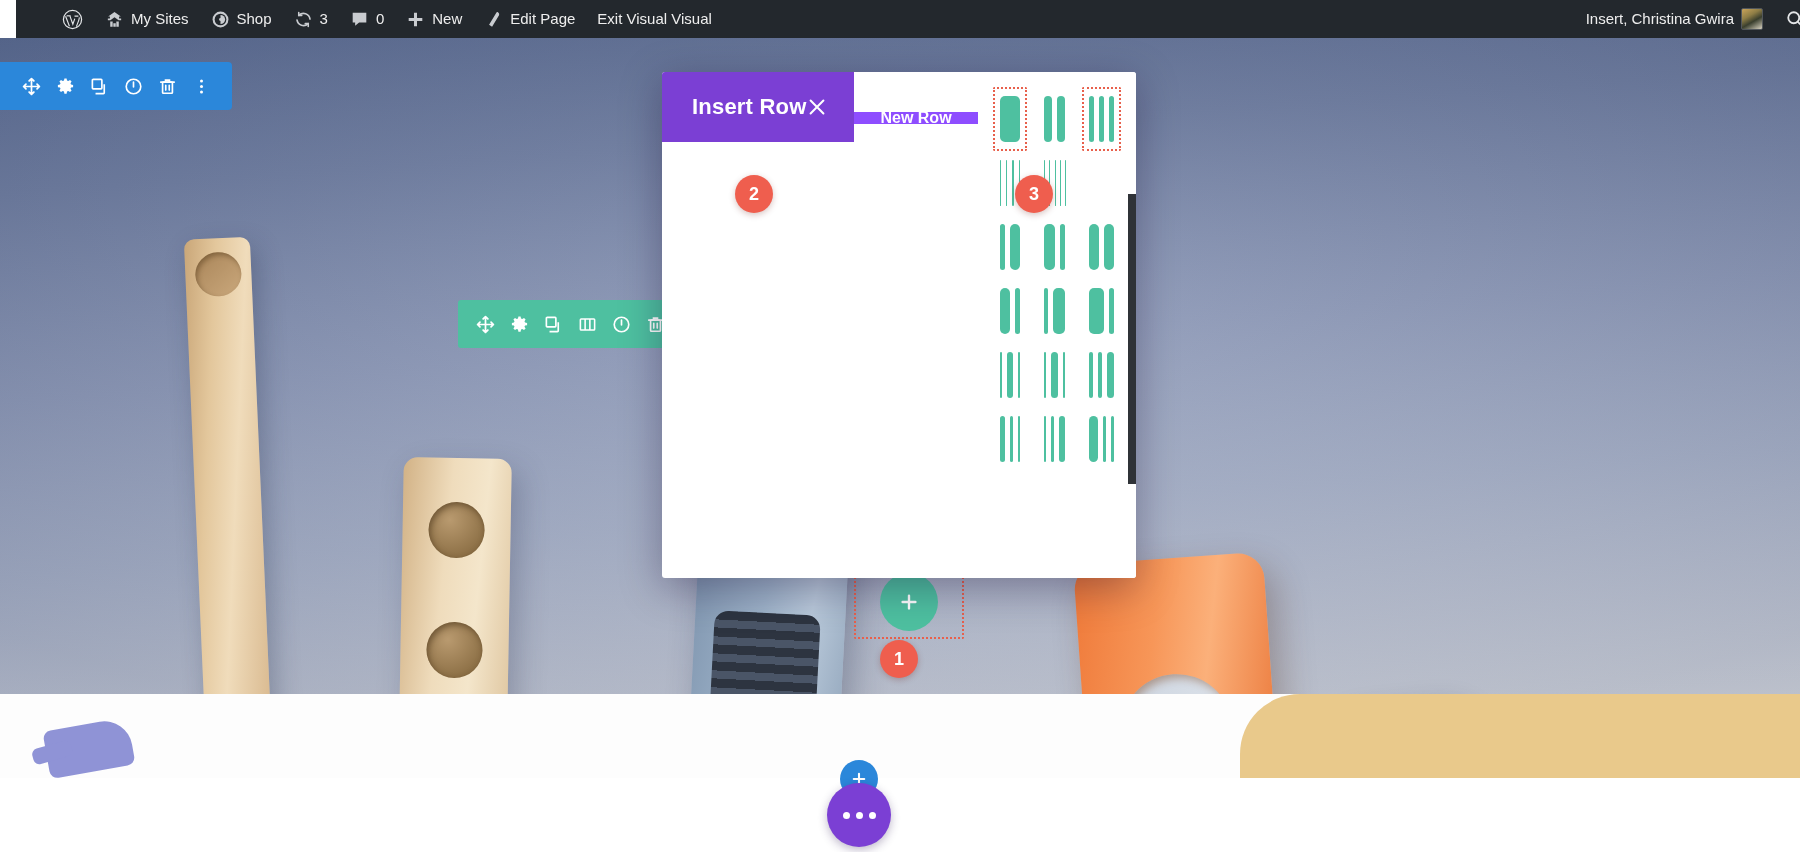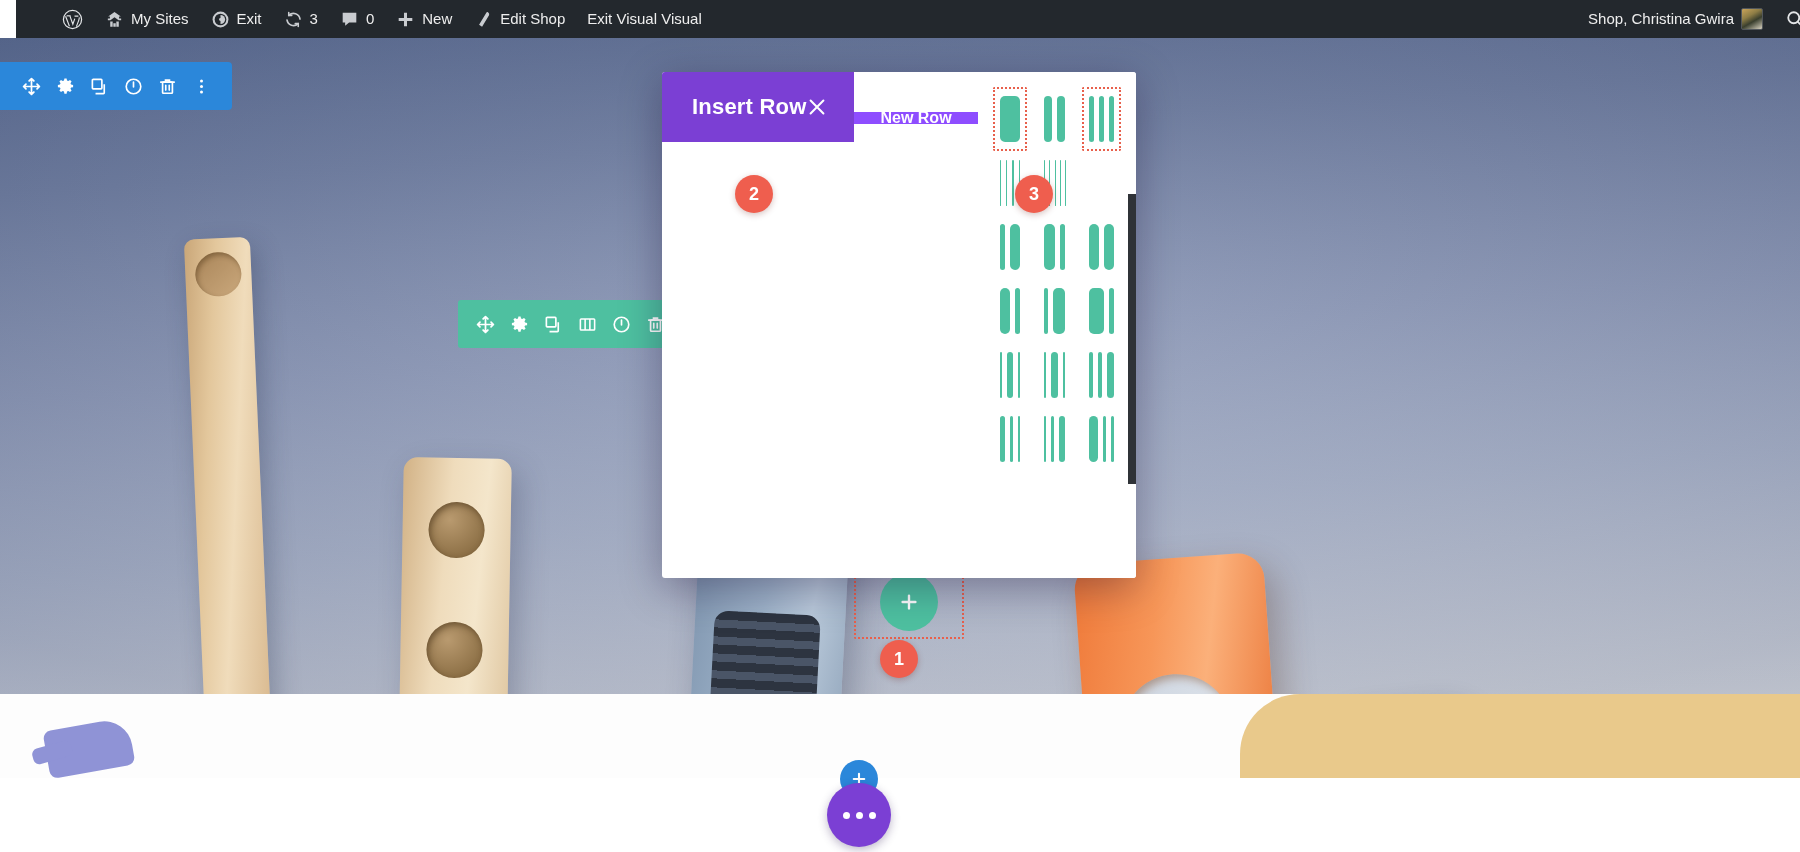--- a/index.html
+++ b/index.html
@@ -531,21 +531,21 @@
     </div>
     <div class="ab-item">
       <span class="ab-ico">
         <svg width="19" height="19" viewBox="0 0 24 24" fill="#c9ccd0">
             <circle cx="12" cy="12" r="10"></circle>
             <circle cx="12" cy="12" r="7.4" fill="#23282d"></circle>
             <path d="M12 6.2a5.8 5.8 0 0 1 0 11.6z" fill="#c9ccd0"></path>
             <circle cx="12" cy="12" r="1.8" fill="#c9ccd0"></circle>
           </svg>
       </span>
-      <span class="lbl">Exit</span>
+      <span class="lbl">Shop</span>
     </div>
     <div class="ab-item">
       <span class="ab-ico">
         <svg width="19" height="19" viewBox="0 0 24 24" fill="none" stroke="#c9ccd0" stroke-width="2.1" stroke-linecap="round">
             <path d="M20.2 11.4a8.2 8.2 0 0 0-14-4.6M3.8 12.6a8.2 8.2 0 0 0 14 4.6"></path>
             <path d="M6 3.2v3.8h3.8M18 20.8V17h-3.8" stroke-width="2"></path>
           </svg>
       </span>
       <span class="lbl">3</span>
     </div>
@@ -564,30 +564,30 @@
           </svg>
       </span>
       <span class="lbl">New</span>
     </div>
     <div class="ab-item">
       <span class="ab-ico">
         <svg width="19" height="19" viewBox="0 0 24 24" fill="#c9ccd0">
             <path d="M17.6 2.8c1.6 1 2 2.6 1.2 4.1L10.2 21 6.4 18.6 15 4.3c.8-1.4 1.8-2 2.6-1.5z"></path>
           </svg>
       </span>
-      <span class="lbl">Edit Shop</span>
+      <span class="lbl">Edit Page</span>
     </div>
     <div class="ab-item">
       <span class="lbl">Exit Visual Visual</span>
     </div>
 
     <div class="ab-spacer"></div>
 
     <div class="ab-item">
-      <span class="lbl">Shop, Christina Gwira</span>
+      <span class="lbl">Insert, Christina Gwira</span>
       <span id="ab-avatar"></span>
     </div>
     <div class="ab-item">
       <span class="ab-ico">
         <svg width="20" height="20" viewBox="0 0 24 24" fill="none" stroke="#e3e5e7" stroke-width="2.2" stroke-linecap="round">
             <circle cx="10.5" cy="10.5" r="6.6"></circle>
             <path d="M15.4 15.4l4.4 4.4"></path>
           </svg>
       </span>
     </div>

